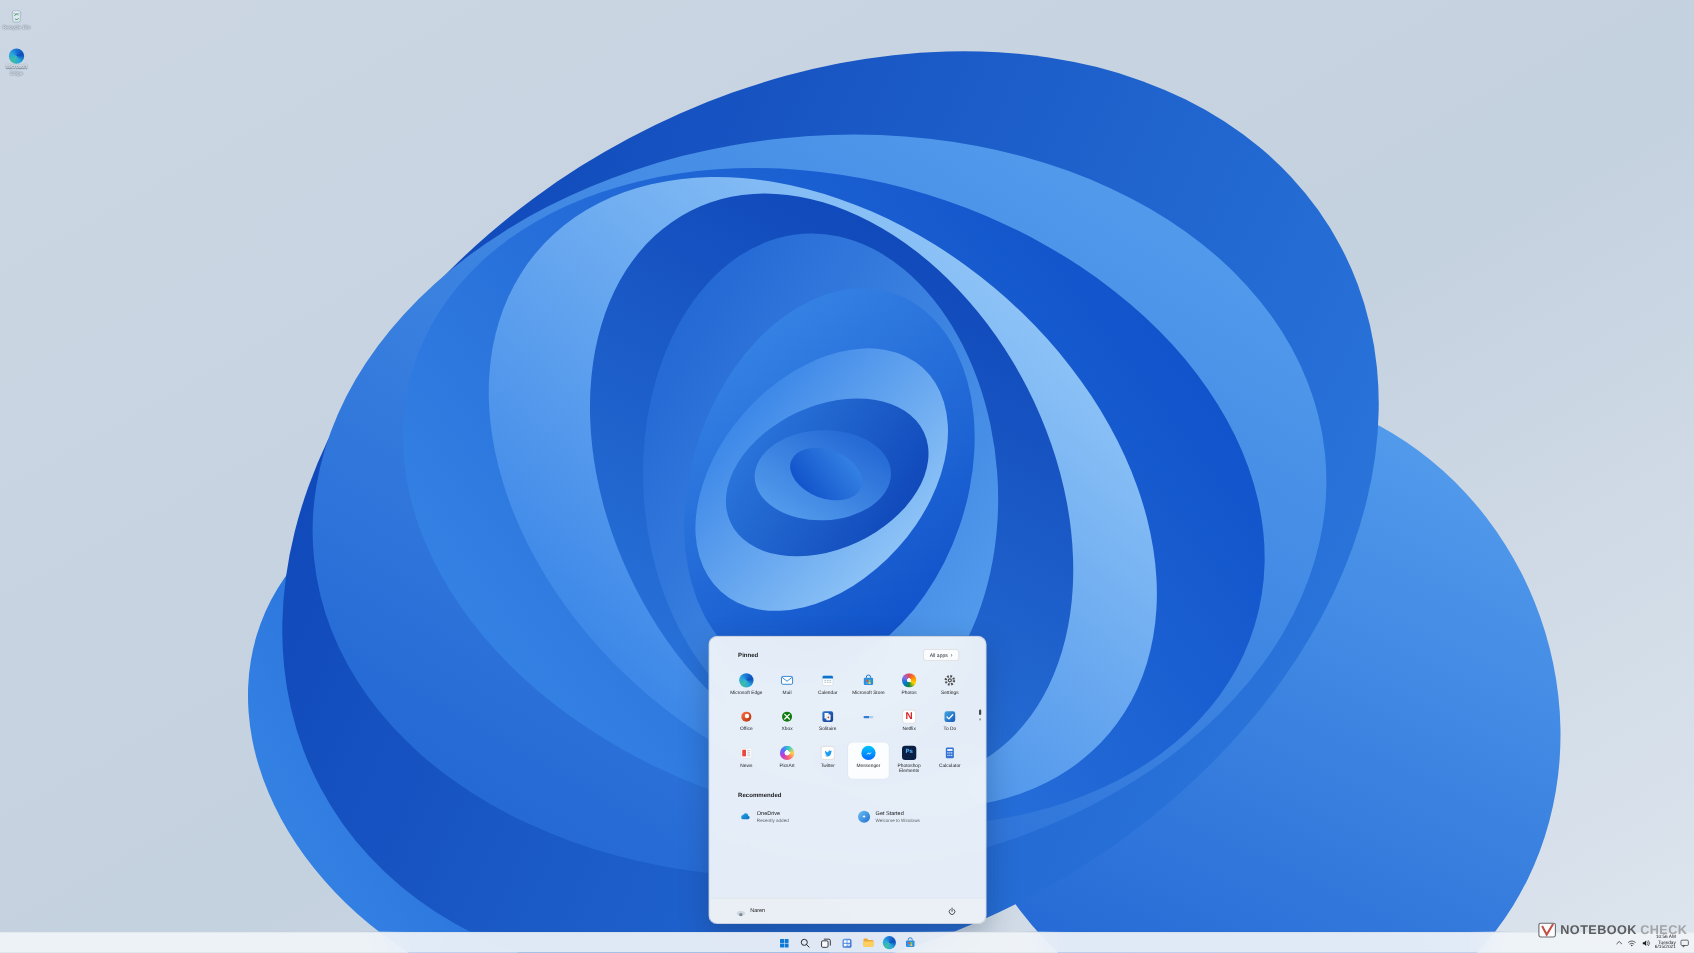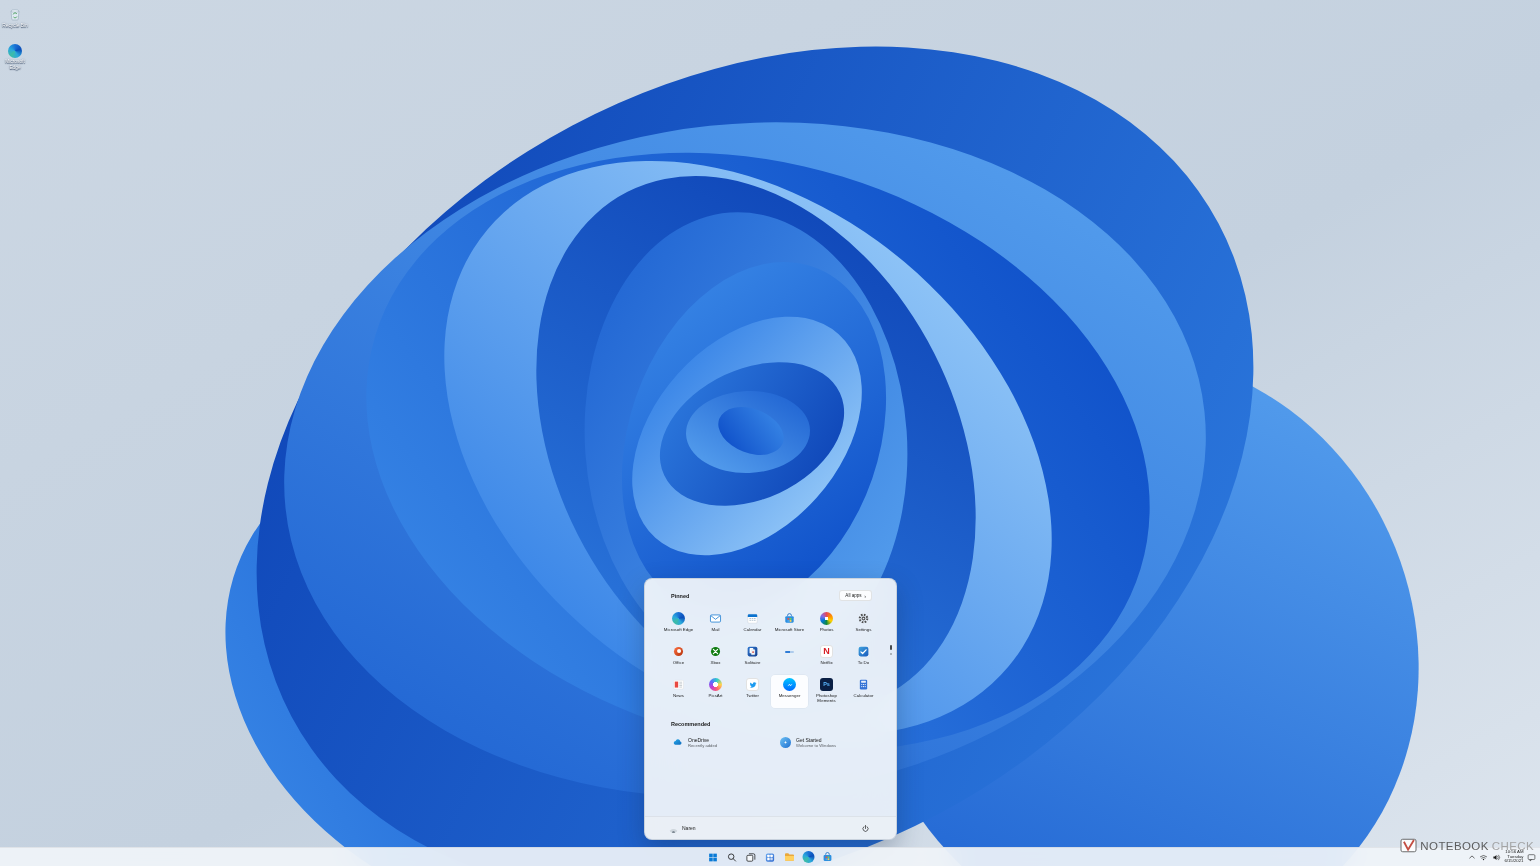--- a/index.html
+++ b/index.html
@@ -85,21 +85,21 @@
   .tb-center { position:absolute; left:50%; transform:translateX(-50%); top:0; height:100%;
     display:flex; align-items:center; gap:4px; }
   .tb-btn { width:15px; height:15px; border-radius:3px; display:flex; align-items:center; justify-content:center; cursor:pointer; }
   .tb-tray { position:absolute; right:4px; top:0; height:100%; display:flex; align-items:center; gap:3.5px; }
   .tray-btn { display:flex; align-items:center; justify-content:center; cursor:pointer; }
   .clock { text-align:right; font-size:4.3px; line-height:4.8px; color:#1b1b1b; cursor:pointer; }
 
   
   #watermark { position:absolute; right:6px; bottom:13px; display:flex; align-items:center; gap:3px;
     opacity:0.88; z-index:60; pointer-events:none; }
-  .wm-text { font-size:11.5px; font-weight:400; letter-spacing:0.4px; }
+  .wm-text { font-size:11.5px; font-weight:700; letter-spacing:0.4px; }
   .wm-1 { color:#4a4a4a; }
   .wm-2 { color:#9b9b9b; }
 </style>
 </head>
 <body>
 
 <svg id="wallpaper" viewBox="0 0 1540 866" preserveAspectRatio="none">
   <defs>
     <linearGradient id="bgGrad" x1="0" y1="0" x2="1" y2="1">
       <stop offset="0" stop-color="#ccd7e3"></stop>

